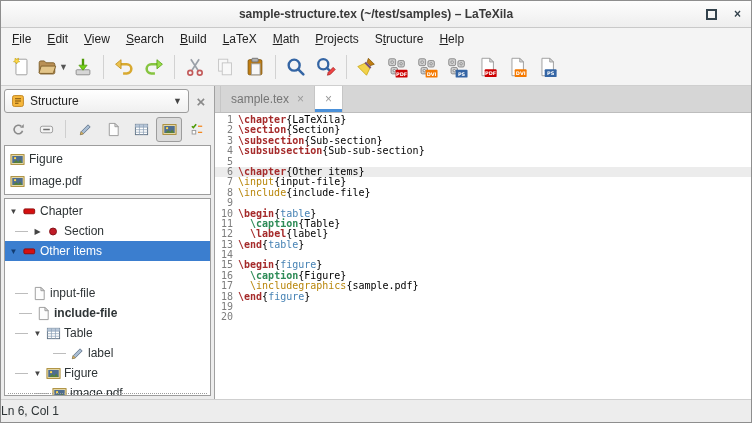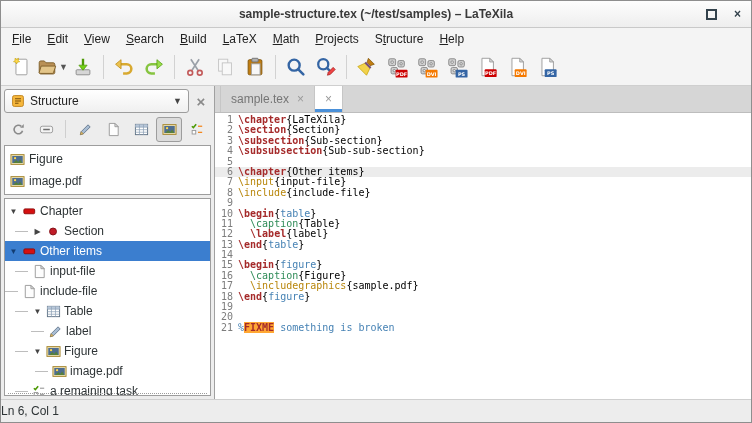--- a/index.html
+++ b/index.html
@@ -64,21 +64,21 @@
   .tab-close{color:#9a9a9a;font-size:12px;font-weight:normal;}
   .code-area{flex:1;background:#ffffff;overflow:hidden;font-family:"DejaVu Sans Mono",monospace;font-size:10px;padding-top:2px;}
   .line{height:10.4px;line-height:10.4px;display:flex;}
   .line.cur{background:#ececec;}
   .ln{width:18px;flex:none;text-align:right;padding-right:5px;color:#7d7d7d;}
   .codetext{white-space:pre;}
   .pln{color:#000;}
   .cmd{color:#a52a2a;font-weight:bold;}
   .env{color:#4682b4;}
   .inc{color:#b8860b;text-align:center;}
-  .cap{color:#2e8b57;font-weight:normal;}
+  .cap{color:#2e8b57;font-weight:bold;}
   .cmt{color:#4682b4;}
   .todo{color:#a52a2a;font-weight:bold;background:#ffa733;}
 
   
   .statusbar{height:22px;flex:none;background:#ededed;border-top:1px solid #cfcfcf;display:flex;align-items:center;justify-content:flex-start;padding-right:50px;color:#2e3436;}
 </style>
 </head>
 <body>
 
 <div class="window">
@@ -367,31 +367,31 @@
           </div>
           <div class="trow selected" style="padding-left: 3px;">
             <span class="expander">▼</span>
             <span class="ticon">
               <svg width="15" height="15" viewBox="0 0 16 16">
                 <rect x="2" y="5.2" width="11.5" height="5.2" rx="1.2" fill="#d51010" stroke="#8f0b0b"></rect>
               </svg>
             </span>
             <span class="tlabel">Other items</span>
           </div>
-          <div class="trow" style="padding-left: 10px;">
+          <div class="trow" style="padding-left: 10px; margin-top: 22px;">
             <span class="branch"></span>
             <span class="ticon">
               <svg width="15" height="15" viewBox="0 0 16 16">
                 <path d="M3.5 1.5h6L13 5v9.5H3.5z" fill="#fdfdfd" stroke="#9a9a9a"></path>
                 <path d="M9.5 1.5L13 5H9.5z" fill="#e6e6e6" stroke="#9a9a9a"></path>
               </svg>
             </span>
             <span class="tlabel">input-file</span>
           </div>
-          <div class="trow" style="padding-left: 0;">
+          <div class="trow" style="padding-left: 14px; font-weight: bold;">
             <span class="branch"></span>
             <span class="ticon">
               <svg width="15" height="15" viewBox="0 0 16 16">
                 <path d="M3.5 1.5h6L13 5v9.5H3.5z" fill="#fdfdfd" stroke="#9a9a9a"></path>
                 <path d="M9.5 1.5L13 5H9.5z" fill="#e6e6e6" stroke="#9a9a9a"></path>
               </svg>
             </span>
             <span class="tlabel">include-file</span>
           </div>
           <div class="trow" style="padding-left: 10px;">
@@ -399,21 +399,21 @@
             <span class="expander">▼</span>
             <span class="ticon">
               <svg width="15" height="15" viewBox="0 0 16 16">
                 <rect x="1.5" y="2.5" width="13" height="11" fill="#ffffff" stroke="#5f7285"></rect>
                 <rect x="1.5" y="2.5" width="13" height="3" fill="#b9c8da"></rect>
                 <path d="M1.5 5.5h13M1.5 8.2h13M1.5 10.9h13M5.8 2.5v11M10.1 2.5v11" stroke="#8fa3b8" stroke-width="0.8" fill="none"></path>
               </svg>
             </span>
             <span class="tlabel">Table</span>
           </div>
-          <div class="trow" style="padding-left: 26px;">
+          <div class="trow" style="padding-left: 48px;">
             <span class="branch"></span>
             <span class="ticon">
               <svg width="15" height="15" viewBox="0 0 16 16">
                 <path d="M2.5 13.5l.9-3.2 7.3-7.3 2.3 2.3-7.3 7.3z" fill="#a9bdd3" stroke="#5c7187" stroke-width="0.9"></path>
                 <path d="M2.5 13.5l3.2-.9-2.3-2.3z" fill="#e7c273" stroke="#9a7b3a" stroke-width="0.7"></path>
               </svg>
             </span>
             <span class="tlabel">label</span>
           </div>
           <div class="trow" style="padding-left: 10px;">
@@ -539,24 +539,20 @@
             <span class="ln">18</span>
             <span class="codetext"><span class="cmd">\end</span><span class="pln">{</span><span class="env">figure</span><span class="pln">}</span></span>
           </div>
           <div class="line">
             <span class="ln">19</span>
             <span class="codetext"></span>
           </div>
           <div class="line">
             <span class="ln">20</span>
           </div>
-          <div class="line">
-            <span class="ln">21</span>
-            <span class="codetext"><span class="cmt">%</span><span class="todo">FIXME</span><span class="cmt"> something is broken</span></span>
-          </div>
         </div>
     </div>
 
   </div>
 
   <div class="statusbar">
     <span>Ln 6, Col 1</span>
   </div>
 
 </div>

